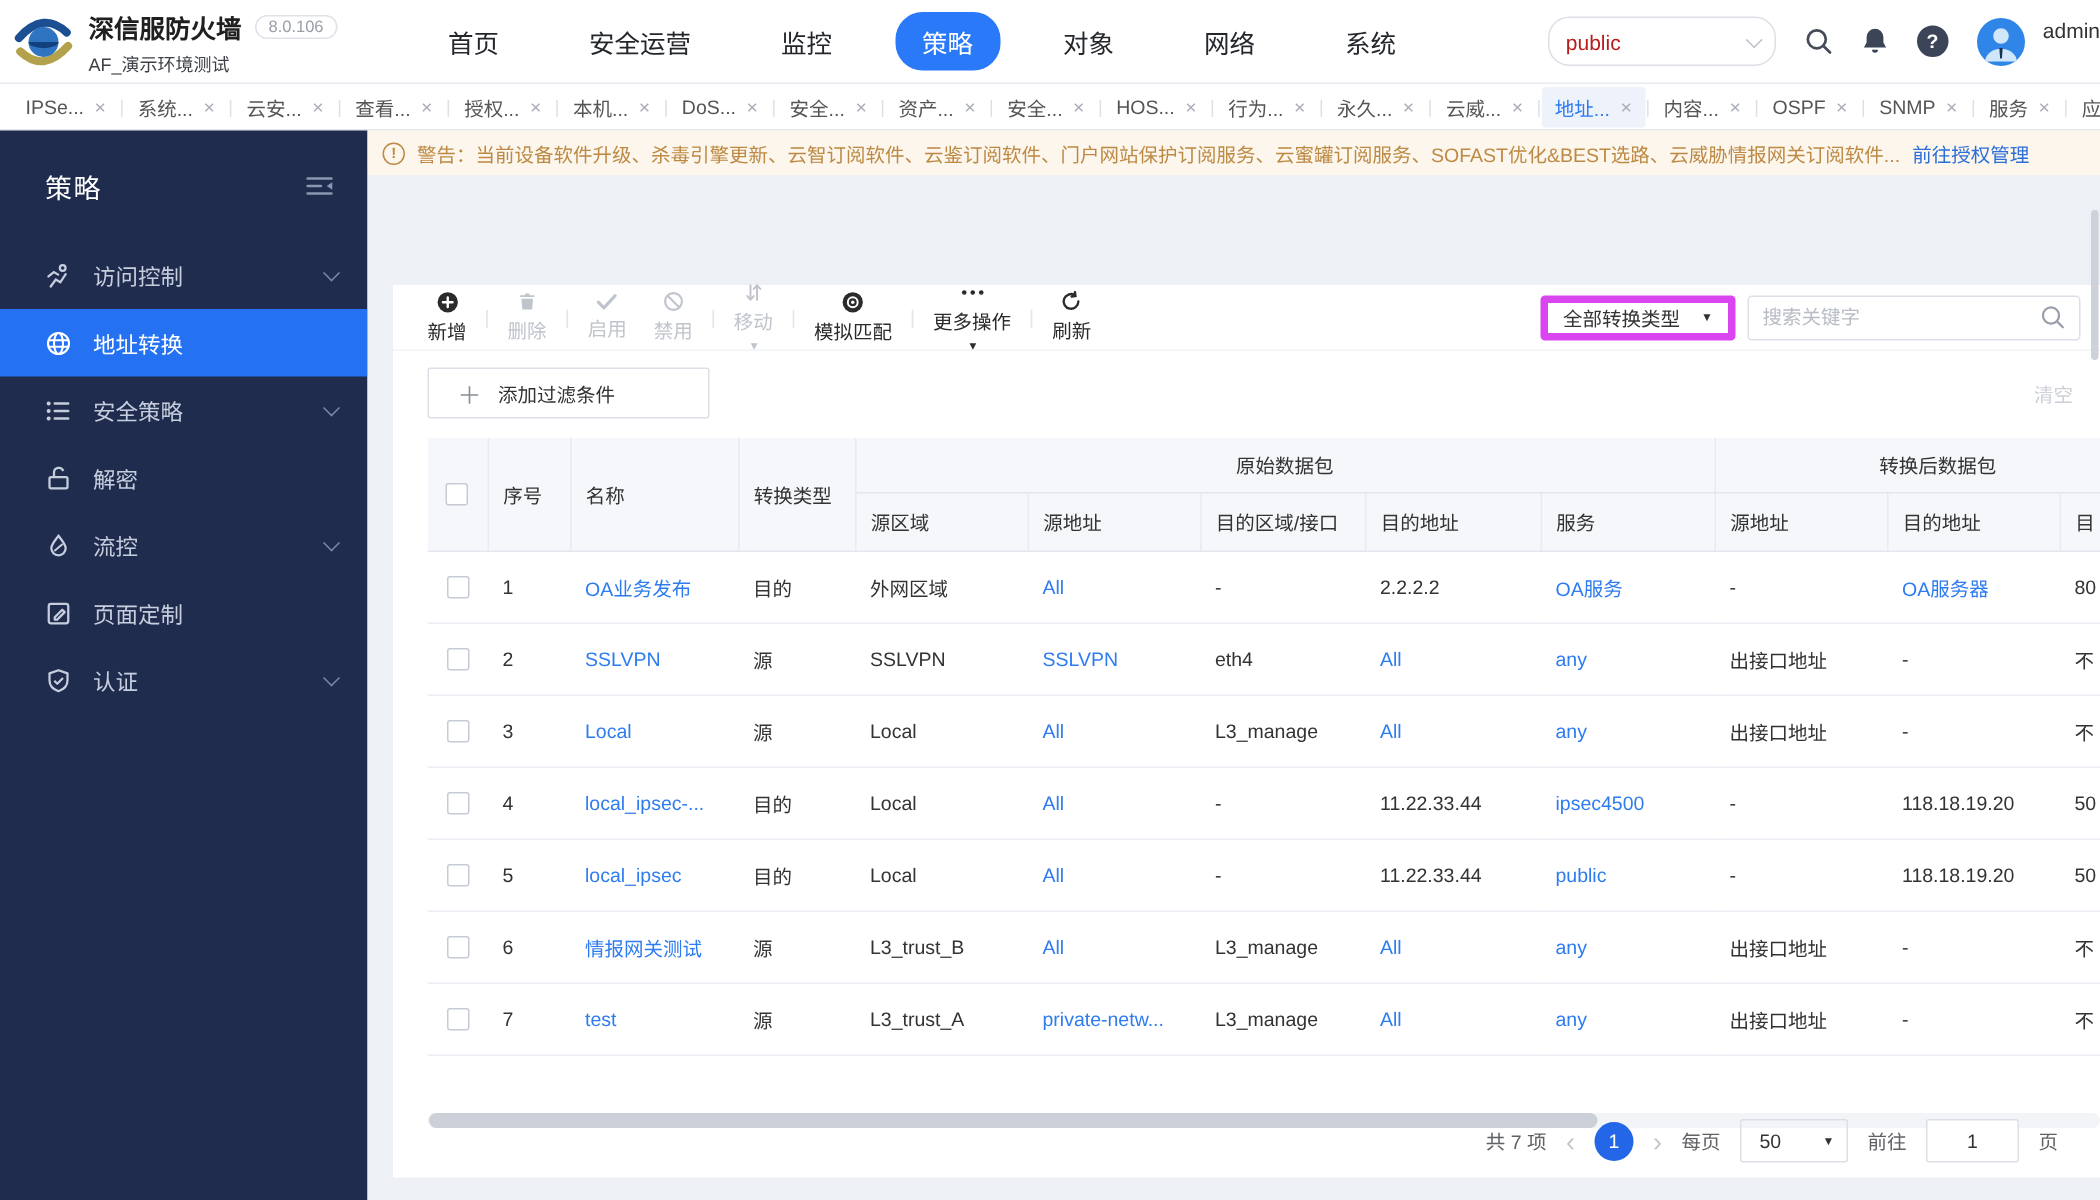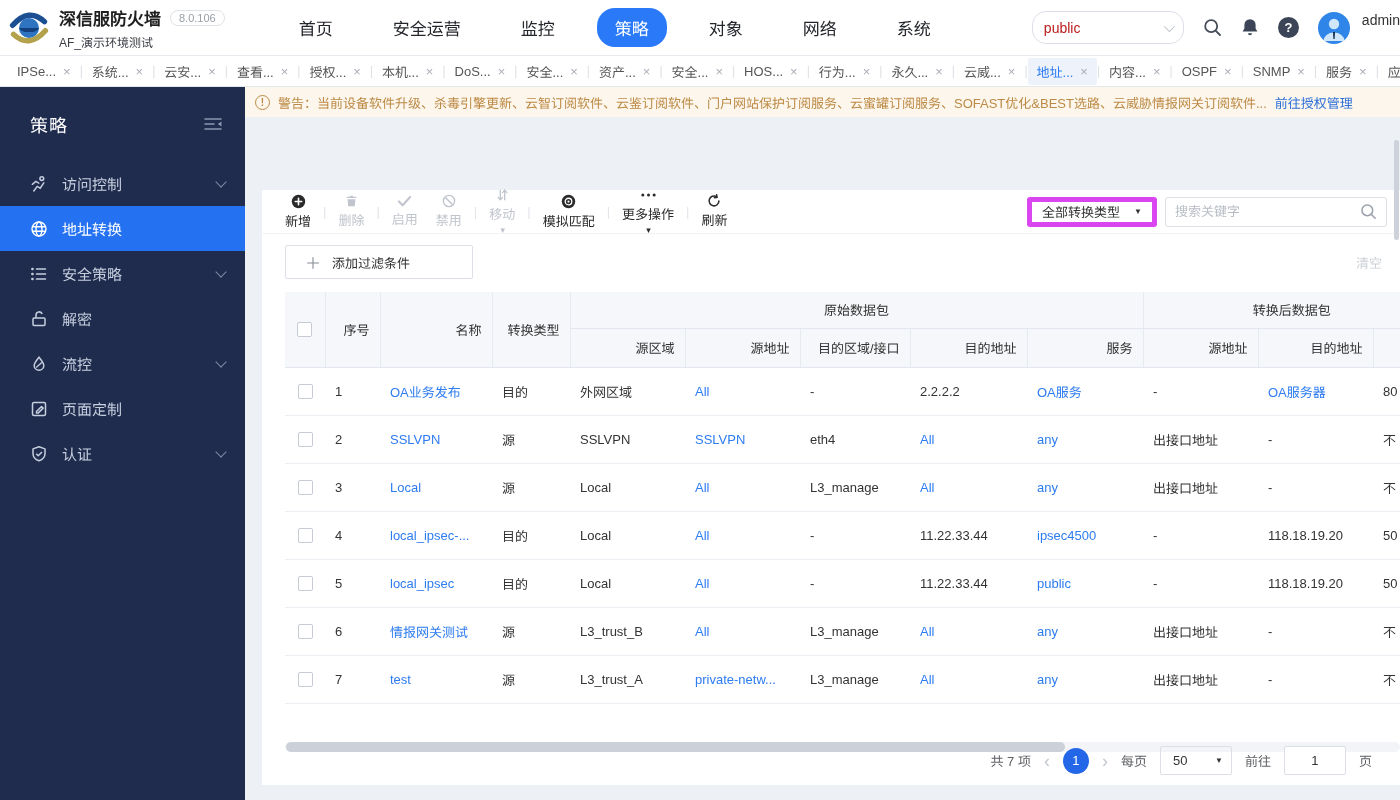--- a/index.html
+++ b/index.html
@@ -76,21 +76,21 @@
   .search-box input::placeholder { color:#b8bcc4; }
   
   .filter-row { display:flex; align-items:center; padding:11px 18px 11px 23px; }
   .add-filter-btn { height:34px; border:1px solid #dcdfe6; border-radius:2px; background:#fff; display:flex; align-items:center;
     gap:11px; padding:0 62px 0 19px; font-size:13px; color:#333; cursor:pointer; }
   .add-filter-btn .plus { font-size:16px; color:#8a8f98; font-weight:300; }
   .clear-link { margin-left:auto; font-size:13px; color:#ccd0d7; cursor:default; }
   
   .table-wrap { margin-left:23px; width:1115px; overflow:hidden; margin-top:2px; }
   table { border-collapse:collapse; table-layout:fixed; width:1155px; font-size:13px; }
-  thead th { background:#f5f7fa; font-weight:normal; color:#333; text-align:right; padding:0 10px;
+  thead th { background:#f5f7fa; font-weight:normal; color:#333; text-align:left; padding:0 10px;
     border-right:1px solid #e7eaf0; border-bottom:1px solid #e2e6ee; }
   thead tr.thr1 th { height:36px; }
   thead tr.thr2 th { height:39px; }
   thead th.th-group { text-align:center; }
   thead th.th-check { text-align:center; padding:0; }
   thead th:last-child { border-right:none; }
   tbody td { height:48px; padding:0 10px; border-bottom:1px solid #eceef3; color:#333; white-space:nowrap; overflow:hidden; }
   td.cell-check { text-align:center; padding:0; }
   .checkbox { display:inline-block; width:15px; height:15px; border:1px solid #c6cbd4; border-radius:2px; background:#fff; vertical-align:middle; cursor:pointer; }
   .cell-link { color:#2d7cf0; cursor:pointer; }

